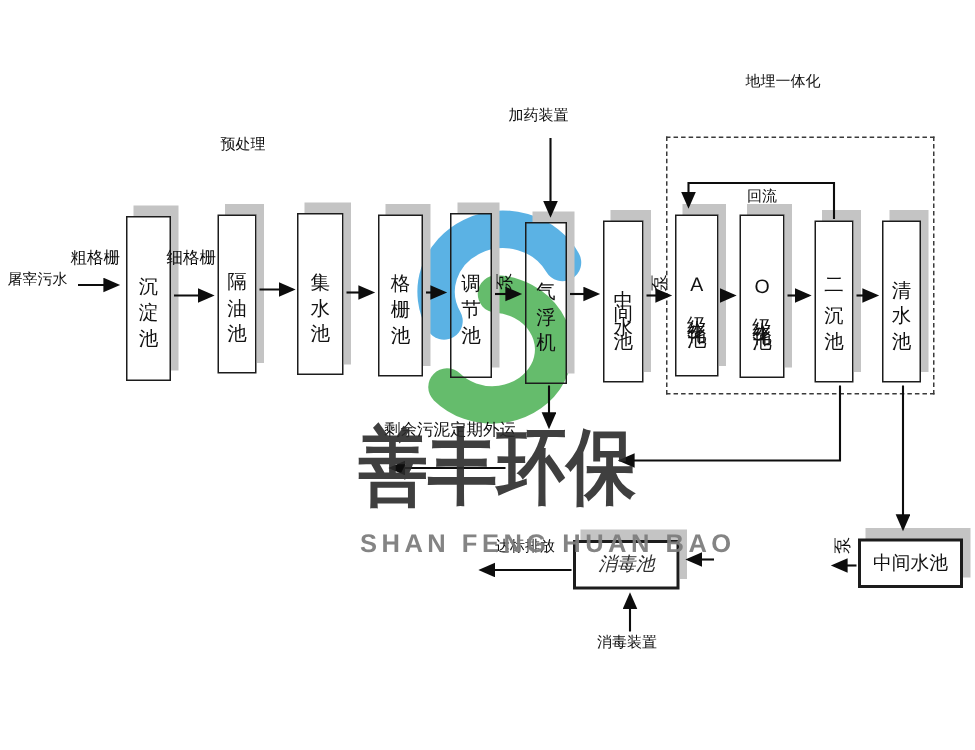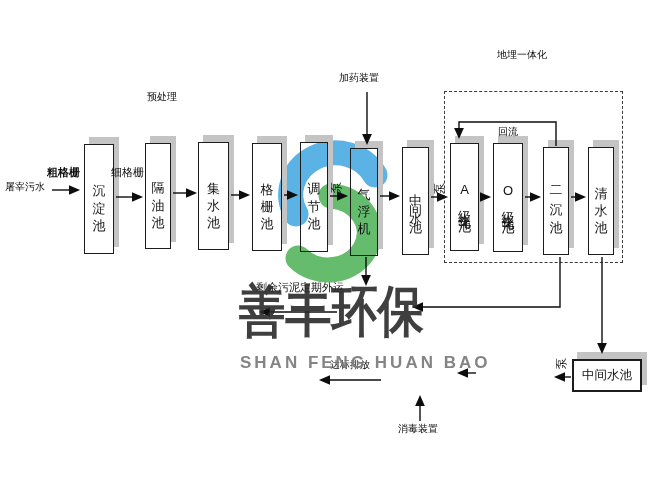--- a/index.html
+++ b/index.html
@@ -70,24 +70,25 @@
     <div class="vbox ls3" style="left:198px;top:142px;width:31px;height:108px;">集水池</div>
     <div class="vbox ls3" style="left:252px;top:143px;width:30px;height:108px;">格栅池</div>
     <div class="vbox ls3" style="left:300px;top:142px;width:28px;height:110px;">调节池</div>
     <div class="vbox ls3" style="left:350px;top:148px;width:28px;height:108px;">气浮机</div>
     <div class="vbox ls4" style="left:402px;top:147px;width:27px;height:108px;">中间水池</div>
     <div class="vbox ls5" style="left:450px;top:143px;width:29px;height:108px;">A级生化池</div>
     <div class="vbox ls5" style="left:493px;top:143px;width:30px;height:109px;">O级生化池</div>
     <div class="vbox ls3" style="left:543px;top:147px;width:26px;height:108px;">二沉池</div>
     <div class="vbox ls3" style="left:588px;top:147px;width:26px;height:108px;">清水池</div>
 
+    <div class="hbox ital" style="left:382px;top:360px;width:71px;height:33px;">消毒池</div>
     <div class="hbox" style="left:572px;top:359px;width:70px;height:33px;">中间水池</div>
 
     <div class="lbl" style="left:5px;top:181px;">屠宰污水</div>
-    <div class="lbl lbl-sm" style="left:47px;top:166px;font-weight:bold;">粗格栅</div>
+    <div class="lbl lbl-sm" style="left:47px;top:166px;">粗格栅</div>
     <div class="lbl lbl-sm" style="left:111px;top:166px;">细格栅</div>
     <div class="lbl" style="left:147px;top:91px;">预处理</div>
     <div class="lbl" style="left:339px;top:72px;text-align:center;">加药装置</div>
     <div class="lbl" style="left:497px;top:49px;">地埋一体化</div>
     <div class="lbl" style="left:498px;top:102px;margin-top:24px;">回流</div>
     <div class="lbl lbl-sm" style="left:256px;top:281px;">剩余污泥定期外运</div>
     <div class="lbl" style="left:330px;top:359px;">达标排放</div>
     <div class="lbl" style="left:398px;top:423px;">消毒装置</div>
 
     <span class="pump" style="left:331px;top:180px;">泵</span>

